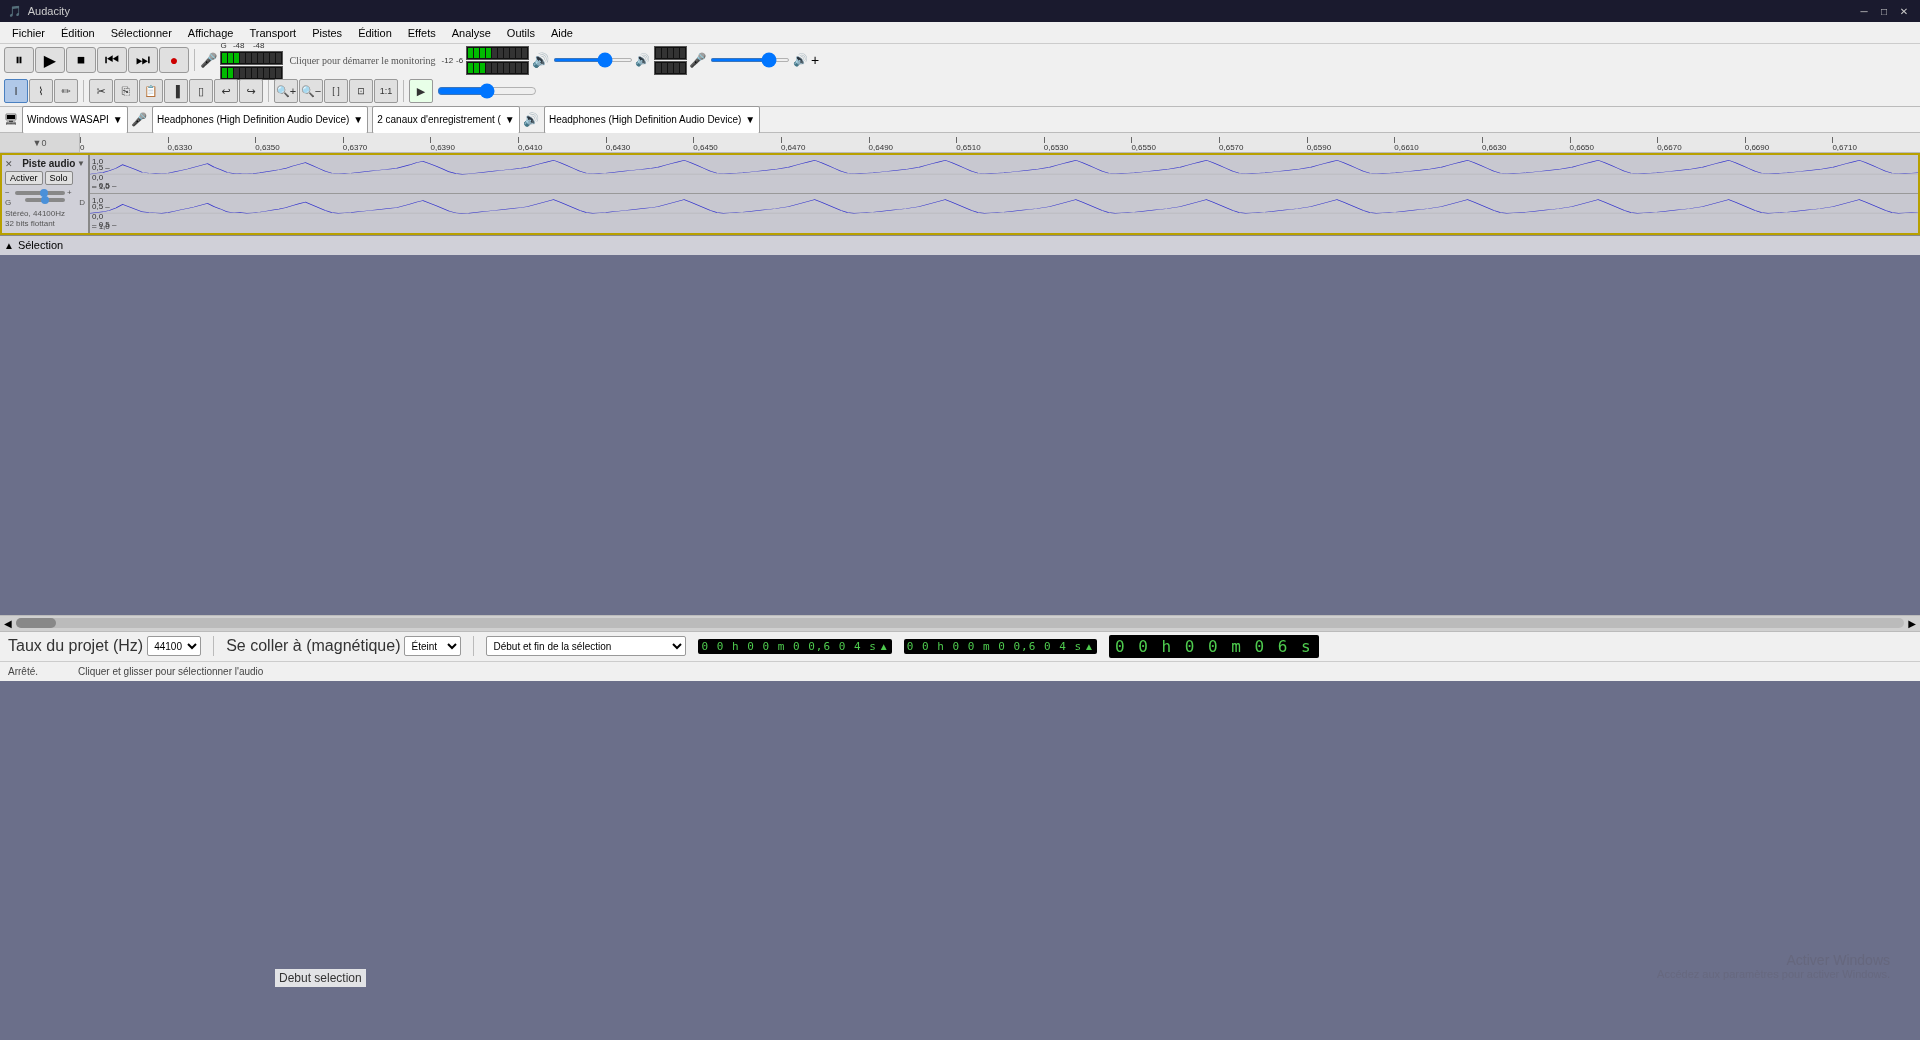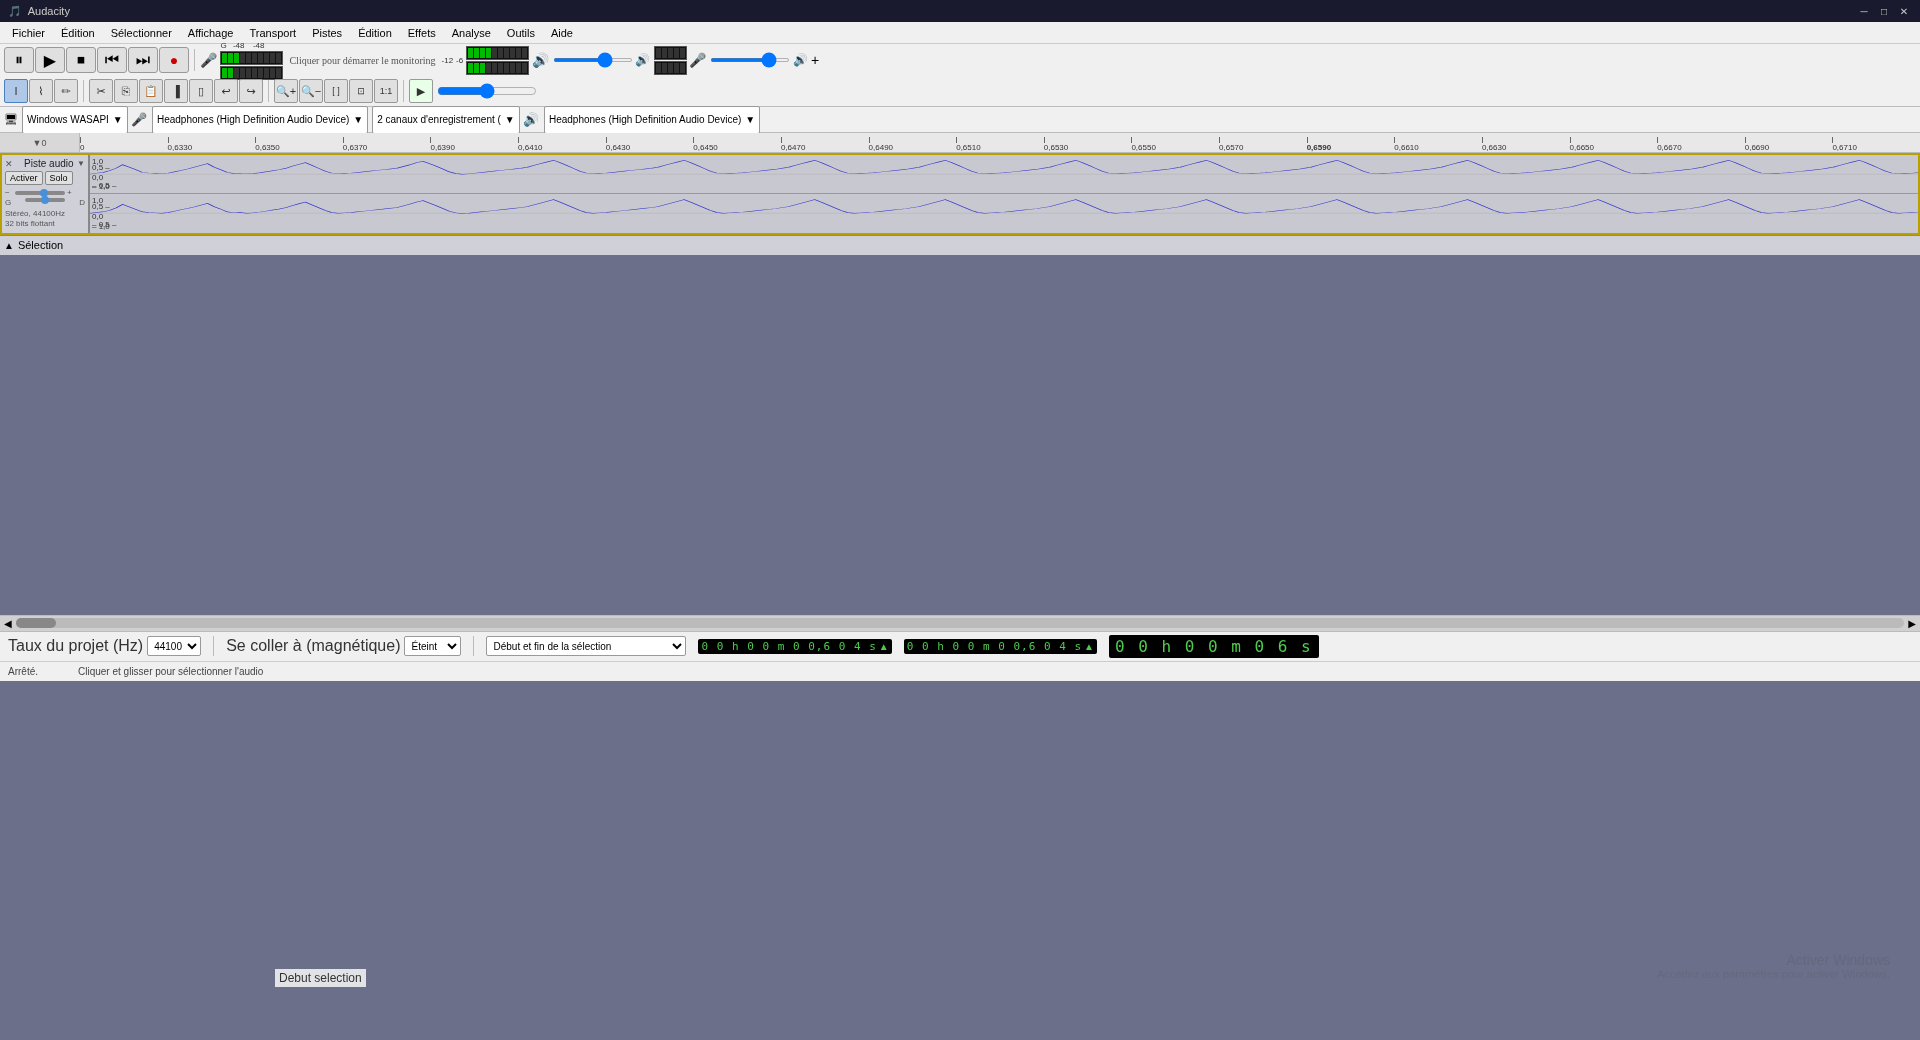--- a/index.html
+++ b/index.html
@@ -67,21 +67,21 @@
       display: flex; flex-direction: column; align-items: flex-start;
     }
     .ruler-tick::before { content: ''; display: block; width: 1px; height: 6px; background: #666; }
     .track-header {
       width: 80px; min-width: 80px; background: #d0d0d8;
       border-right: 2px solid #888; display: flex; flex-direction: column;
       padding: 2px; position: relative;
     }
     .track-title-row { display: flex; align-items: center; justify-content: space-between; }
     .track-close { font-size: 9px; cursor: pointer; color: #555; }
-    .track-name { font-size: 10px; font-weight: normal; color: #222; padding-left: 8px; }
+    .track-name { font-size: 10px; font-weight: bold; color: #222; padding-left: 8px; }
     .track-dropdown { font-size: 8px; color: #555; cursor: pointer; }
     .track-buttons { display: flex; gap: 2px; margin-top: 2px; }
     .track-btn {
       font-size: 9px; padding: 1px 4px; border: 1px solid #888; background: #e0e0e0;
       cursor: pointer; border-radius: 2px;
     }
     .track-sliders { margin-top: 2px; }
     .track-slider-row { display: flex; align-items: center; gap: 2px; margin: 1px 0; }
     .track-slider-row span { font-size: 8px; color: #555; width: 8px; }
     .track-slider { width: 50px; height: 4px; -webkit-appearance: none; background: #888; border-radius: 2px; outline: none; }
@@ -360,21 +360,21 @@
       <div class="ruler-tick" style="left: 19.0476%;">0,6390</div>
       <div class="ruler-tick" style="left: 23.8095%;">0,6410</div>
       <div class="ruler-tick" style="left: 28.5714%;">0,6430</div>
       <div class="ruler-tick" style="left: 33.3333%;">0,6450</div>
       <div class="ruler-tick" style="left: 38.0952%; text-align: center;">0,6470</div>
       <div class="ruler-tick" style="left: 42.8571%;">0,6490</div>
       <div class="ruler-tick" style="left: 47.619%;">0,6510</div>
       <div class="ruler-tick" style="left: 52.381%;">0,6530</div>
       <div class="ruler-tick" style="left: 57.1429%;">0,6550</div>
       <div class="ruler-tick" style="left: 61.9048%;">0,6570</div>
-      <div class="ruler-tick" style="left: 66.6667%; font-weight: bold;">0,6590</div>
+      <div class="ruler-tick" style="left: 66.6667%;">0,6590</div>
       <div class="ruler-tick" style="left: 71.4286%;">0,6610</div>
       <div class="ruler-tick" style="left: 76.1905%;">0,6630</div>
       <div class="ruler-tick" style="left: 80.9524%;">0,6650</div>
       <div class="ruler-tick" style="left: 85.7143%;">0,6670</div>
       <div class="ruler-tick" style="left: 90.4762%;">0,6690</div>
       <div class="ruler-tick" style="left: 95.2381%;">0,6710</div>
     </div>
 </div>
 
 <div style="display:flex; flex-direction:column; flex:1; overflow:hidden;">

